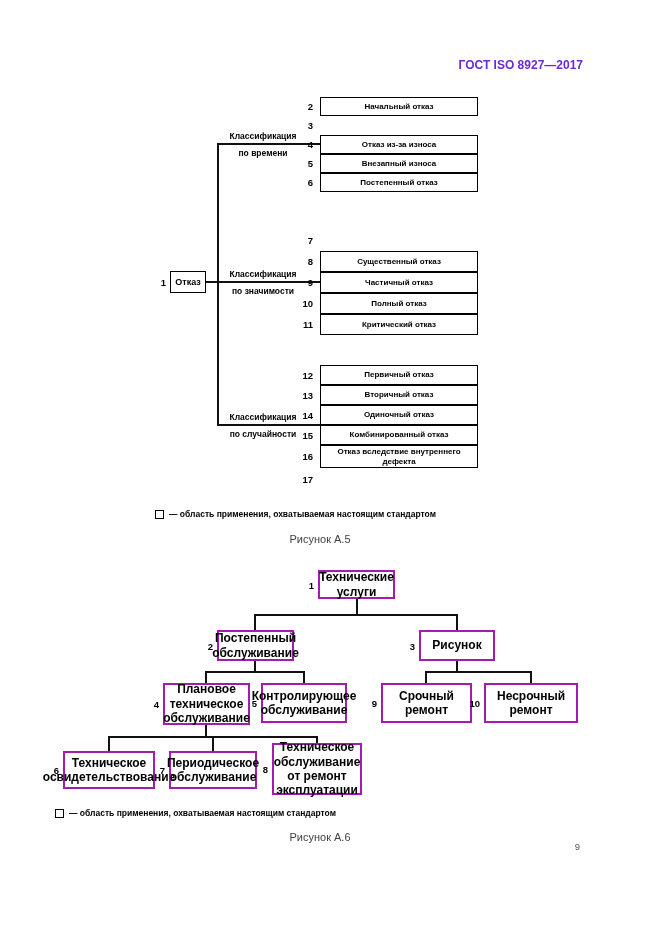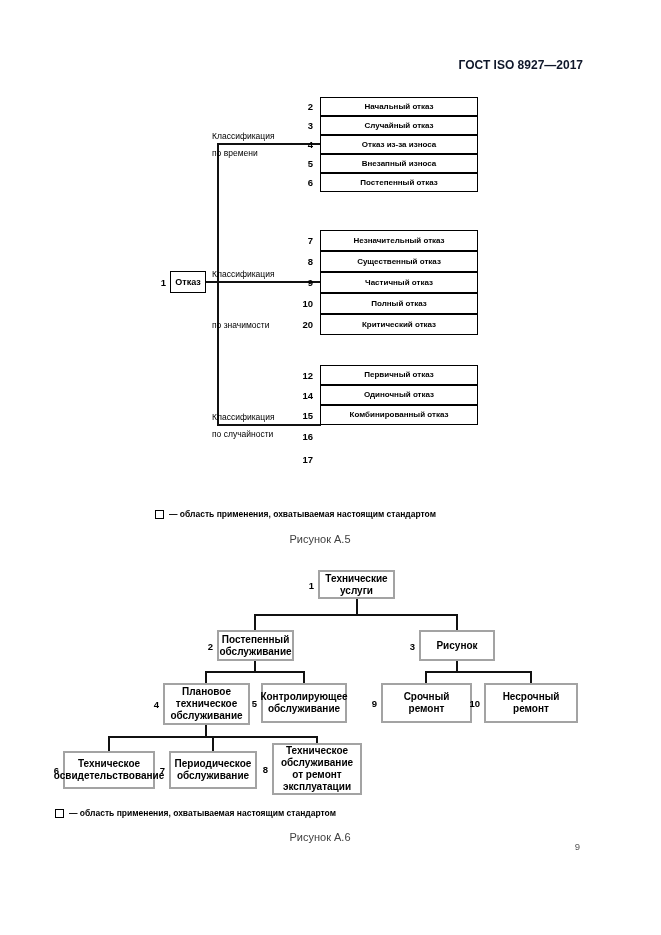--- a/index.html
+++ b/index.html
@@ -1,36 +1,36 @@
 <!DOCTYPE html>
 <html><head>
 <meta charset="utf-8">
 <style>
   html,body{margin:0;padding:0;background:#e8e8e8;}
   .page{
     position:relative;width:661px;height:935px;background:#ffffff;
     font-family:"Liberation Sans","DejaVu Sans",sans-serif;color:#000;
     overflow:hidden;margin:0 auto;
   }
-  .hdr{position:absolute;top:58px;right:78px;font-size:12px;font-weight:bold;color:#0f172a;}
+  .hdr{position:absolute;top:58px;right:78px;font-size:12px;font-weight:bold;color:#6d28d9;}
   
   .ln{position:absolute;background:#111;}
   
   .rootbox{
     position:absolute;left:170px;top:271px;width:36px;height:22px;
     border:1.5px solid #000;box-sizing:border-box;
     display:flex;align-items:center;justify-content:center;
     font-size:9px;font-weight:bold;
   }
   .rootnum{
     position:absolute;right:100%;margin-right:5px;top:50%;transform:translateY(-50%);
     font-size:9.5px;font-weight:bold;
   }
-  .blabel{position:absolute;left:212px;width:102px;
-    font-size:8.5px;font-weight:normal;line-height:12px;background:transparent;}
+  .blabel{position:absolute;left:212px;width:102px;text-align:center;
+    font-size:8.5px;font-weight:bold;line-height:12px;background:transparent;}
   .a5group{position:absolute;left:296px;width:182px;}
   .a5row{display:flex;}
   .a5num{
     width:24px;box-sizing:border-box;padding-right:7px;
     display:flex;align-items:center;justify-content:flex-end;
     font-size:9.5px;font-weight:bold;
   }
   .a5box{
     width:158px;box-sizing:border-box;border:1.5px solid #000;
     display:flex;align-items:center;justify-content:center;text-align:center;
@@ -38,23 +38,23 @@
   }
   .h19{height:19px;} .h21{height:21px;} .h20{height:20px;} .h23{height:23px;}
   
   .legend{position:absolute;font-size:8.5px;font-weight:bold;display:flex;align-items:center;}
   .legsq{display:inline-block;width:7px;height:7px;border:1.5px solid #000;margin-right:5px;flex:0 0 auto;}
   .caption{position:absolute;left:170px;width:300px;text-align:center;
     font-size:11px;color:#3f3f3f;}
   
   .node{position:absolute;box-sizing:border-box;}
   .nodebox{
-    width:100%;height:100%;box-sizing:border-box;border:2px solid #a3a3a3;
+    width:100%;height:100%;box-sizing:border-box;border:2px solid #a21caf;
     display:flex;align-items:center;justify-content:center;text-align:center;
-    font-size:10px;font-weight:bold;line-height:1.2;padding:1px 3px;
+    font-size:12px;font-weight:bold;line-height:1.2;padding:1px 3px;
   }
   .nodenum{
     position:absolute;right:100%;margin-right:4px;top:50%;transform:translateY(-50%);
     font-size:9.5px;font-weight:bold;
   }
   .pagenum{position:absolute;top:841px;right:81px;font-size:9.5px;color:#555;}
 </style>
 </head>
 <body>
 
@@ -69,85 +69,88 @@
   <div class="ln" style="left:217px;top:424px;width:104px;height:2px;"></div>
 
   <div class="rootbox">
     <span class="rootnum">1</span>
     <span>Отказ</span>
   </div>
 
   <div class="blabel" style="top:130px;">Классификация</div>
   <div class="blabel" style="top:147px;">по времени</div>
   <div class="blabel" style="top:268px;">Классификация</div>
-  <div class="blabel" style="top:285px;margin-top:34px;">по значимости</div>
+  <div class="blabel" style="top:285px;">по значимости</div>
   <div class="blabel" style="top:411px;">Классификация</div>
   <div class="blabel" style="top:428px;">по случайности</div>
 
   <div class="a5group" style="top:97px;">
     <div class="a5row h19">
       <div class="a5num">2</div>
       <div class="a5box">Начальный отказ</div>
     </div>
     <div class="a5row h19">
       <div class="a5num">3</div>
-      <div class="a5box">Случайный отказ</div>
     </div>
     <div class="a5row h19">
       <div class="a5num">4</div>
       <div class="a5box">Отказ из-за износа</div>
     </div>
     <div class="a5row h19">
       <div class="a5num">5</div>
       <div class="a5box">Внезапный износа</div>
     </div>
     <div class="a5row h19">
       <div class="a5num">6</div>
       <div class="a5box">Постепенный отказ</div>
     </div>
   </div>
 
   <div class="a5group" style="top:230px;">
     <div class="a5row h21">
       <div class="a5num">7</div>
-      <div class="a5box">Незначительный отказ</div>
     </div>
     <div class="a5row h21">
       <div class="a5num">8</div>
       <div class="a5box">Существенный отказ</div>
     </div>
     <div class="a5row h21">
       <div class="a5num">9</div>
       <div class="a5box">Частичный отказ</div>
     </div>
     <div class="a5row h21">
       <div class="a5num">10</div>
       <div class="a5box">Полный отказ</div>
     </div>
     <div class="a5row h21">
-      <div class="a5num">20</div>
+      <div class="a5num">11</div>
       <div class="a5box">Критический отказ</div>
     </div>
   </div>
 
   <div class="a5group" style="top:365px;">
     <div class="a5row h20">
       <div class="a5num">12</div>
       <div class="a5box">Первичный отказ</div>
     </div>
     <div class="a5row h20">
+      <div class="a5num">13</div>
+      <div class="a5box">Вторичный отказ</div>
+    </div>
+    <div class="a5row h20">
       <div class="a5num">14</div>
       <div class="a5box">Одиночный отказ</div>
     </div>
     <div class="a5row h20">
       <div class="a5num">15</div>
       <div class="a5box">Комбинированный отказ</div>
     </div>
     <div class="a5row h23">
       <div class="a5num">16</div>
+      <div class="a5box">Отказ вследствие внутреннего дефекта</div>
     </div>
     <div class="a5row h23">
       <div class="a5num">17</div>
     </div>
   </div>
 
   <div class="legend" style="left:155px;top:509px;">
     <span class="legsq"></span>
     <span>— область применения, охватываемая настоящим стандартом</span>
   </div>

